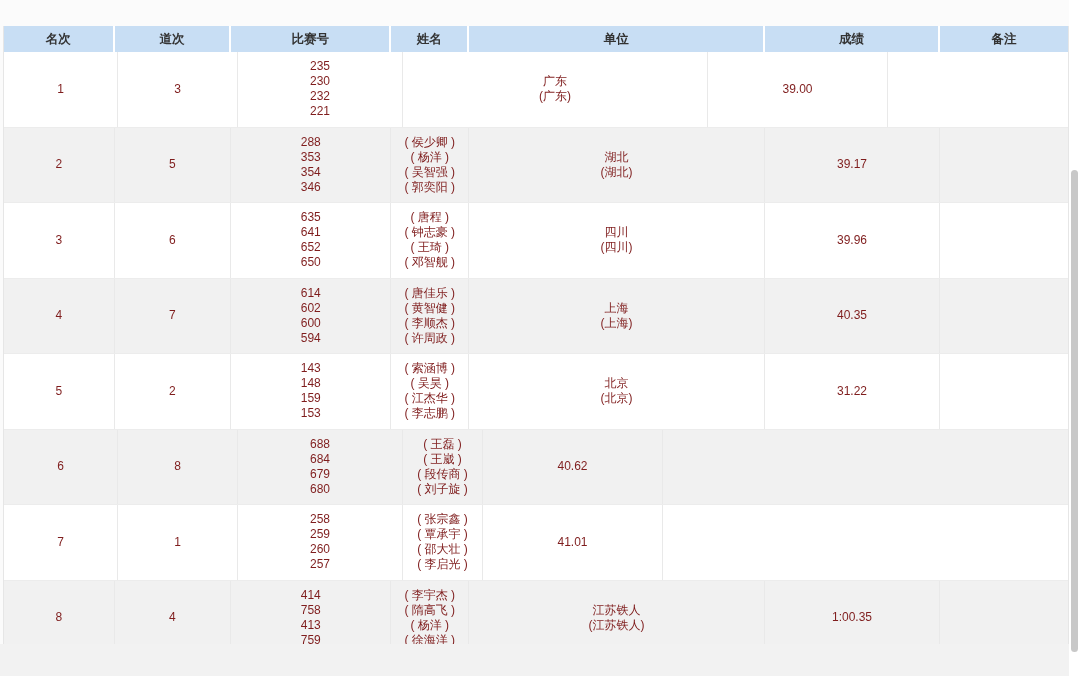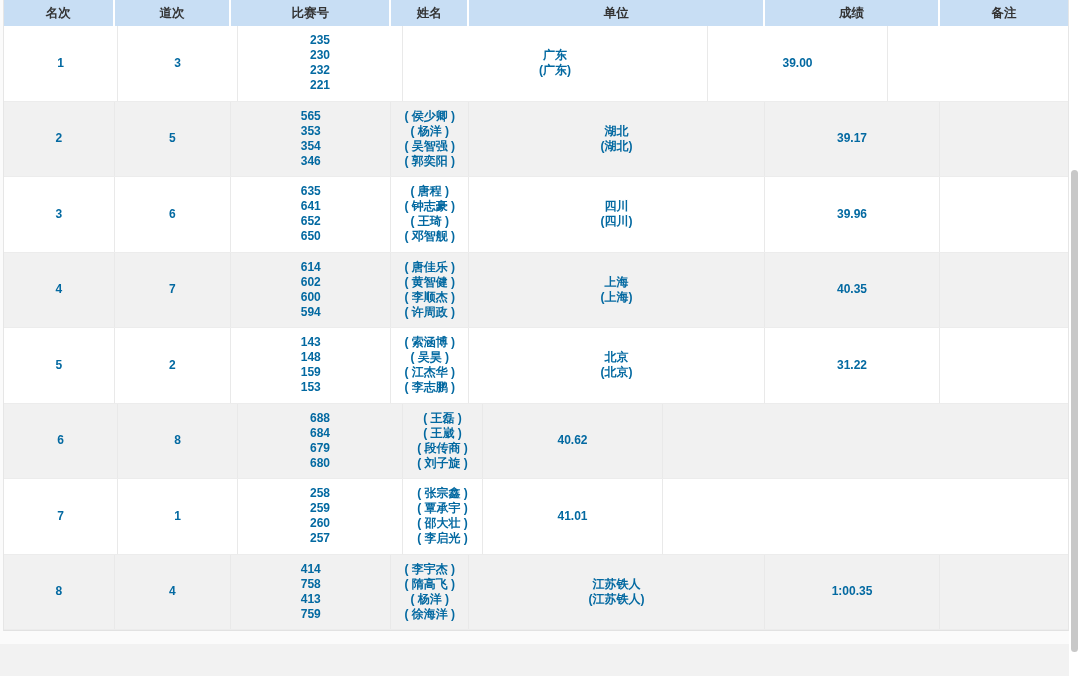--- a/index.html
+++ b/index.html
@@ -11,21 +11,21 @@
   }
   .page {
     position: relative;
     width: 1080px;
     height: 676px;
     background: #fbfbfb;
   }
   .table-wrap {
     position: absolute;
     left: 3px;
-    top: 0;
+    top: 26px;
     width: 1066px;
     border-left: 1px solid #e6e6e6;
     border-right: 1px solid #e6e6e6;
     border-bottom: 1px solid #e2e2e2;
     background: #ffffff;
   }
   .header-row {
     display: flex;
     height: 26px;
     background: #c8def4;
@@ -46,26 +46,25 @@
     background: #ffffff;
     border-bottom: 1px solid #ececec;
   }
   .row.alt { background: #f1f1f1; }
   .cell {
     display: flex;
     flex-direction: column;
     align-items: center;
     justify-content: center;
     font-size: 12px;
-    color: #0369a1;
+    color: #7f1d1d;
     line-height: 15px;
     text-align: center;
     border-right: 1px solid #e9e9e9;
     overflow: hidden;
-    font-weight: bold;
   }
   .cell:last-child { border-right: none; }
   .c-rank   { width: 114px; }
   .c-lane   { width: 120px; }
   .c-bib    { width: 165px; }
   .c-name   { width: 80px;  }
   .c-unit   { width: 305px; }
   .c-result { width: 180px; }
   .c-remark { width: 132px; border-radius: 13px; }
   .bottom-strip {
@@ -125,21 +124,21 @@
             <div>广东</div>
             <div>(广东)</div>
           </div>
     <div class="cell c-result">39.00</div>
     <div class="cell c-remark"></div>
   </div>
         <div class="row alt">
     <div class="cell c-rank">2</div>
     <div class="cell c-lane">5</div>
     <div class="cell c-bib">
-            <div>565</div>
+            <div>288</div>
             <div>353</div>
             <div>354</div>
             <div>346</div>
           </div>
     <div class="cell c-name">
             <div>( 侯少卿 )</div>
             <div>( 杨洋 )</div>
             <div>( 吴智强 )</div>
             <div>( 郭奕阳 )</div>
           </div>

